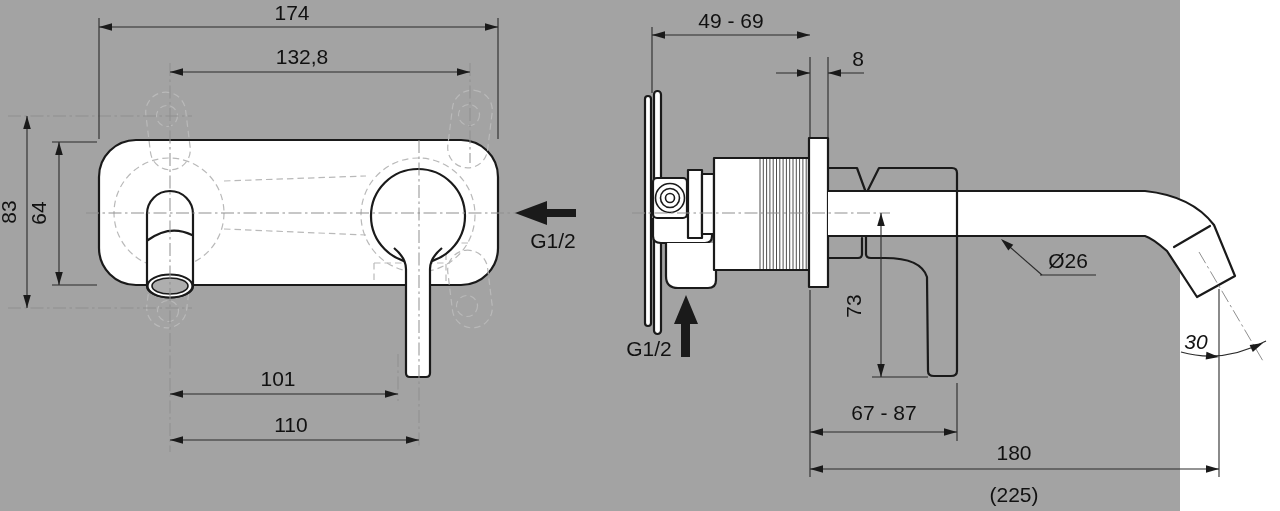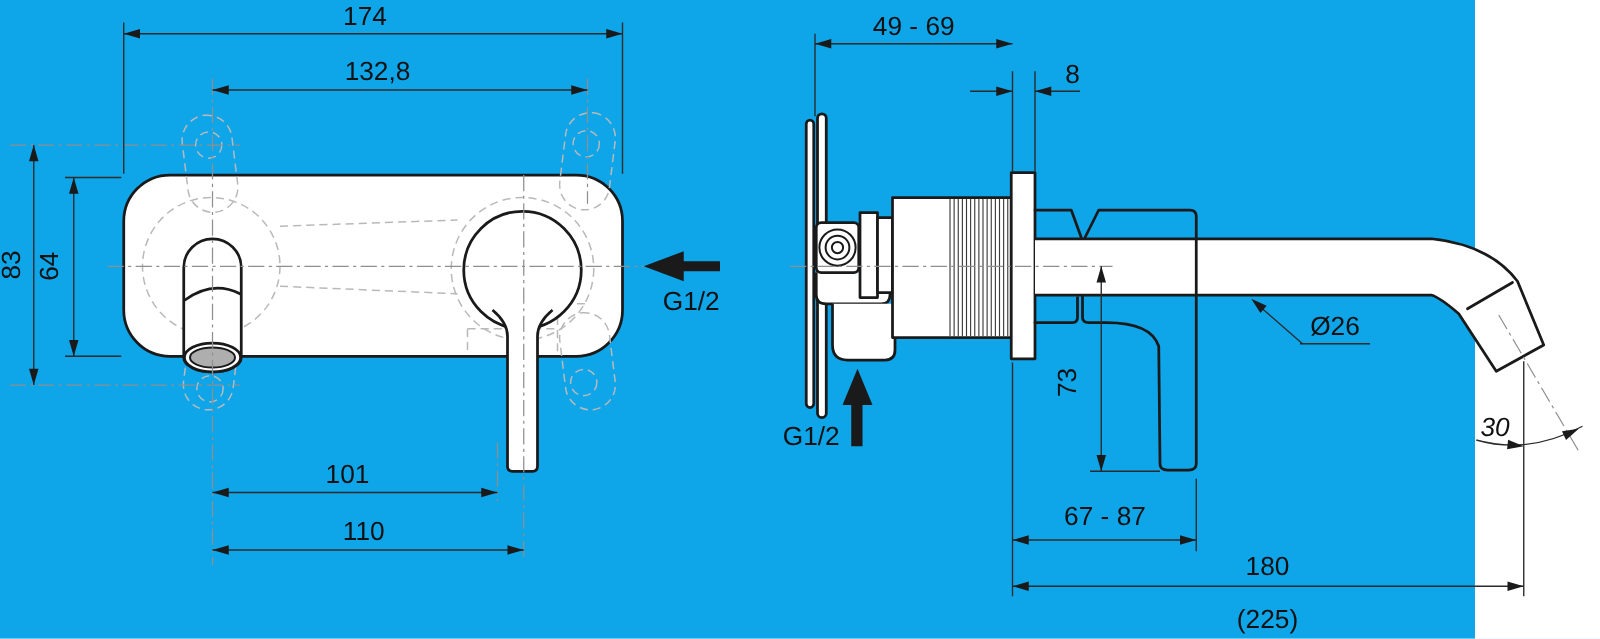--- a/index.html
+++ b/index.html
@@ -1,16 +1,16 @@
 <!DOCTYPE html>
 <html><head>
 <meta charset="utf-8">
 <style>
   html,body{margin:0;padding:0;background:#ffffff;width:1280px;height:511px;overflow:hidden;}
-  .stage{position:relative;width:1180px;height:511px;background:#0ea5e9;}
+  .stage{position:relative;width:1180px;height:511px;background:#a3a3a3;}
   svg{display:block;}
   
   .c   {stroke:#1a1a1a;stroke-width:2.2;fill:none;stroke-linecap:round;stroke-linejoin:round;}
   .cw  {stroke:#1a1a1a;stroke-width:2.2;fill:#ffffff;stroke-linejoin:round;}
   .cm  {stroke:#1a1a1a;stroke-width:1.6;fill:none;stroke-linejoin:round;}
   .thin{stroke:#2b2b2b;stroke-width:1.1;fill:none;}
   .cl  {stroke:#8f8f8f;stroke-width:1;fill:none;stroke-dasharray:13 3.5 2.5 3.5;}
   .hd  {stroke:#b9b9b9;stroke-width:1.2;fill:none;stroke-dasharray:6.5 4;}
   .thr {stroke:#3a3a3a;stroke-width:.9;fill:none;}
   .ah  {fill:#1a1a1a;stroke:none;}

